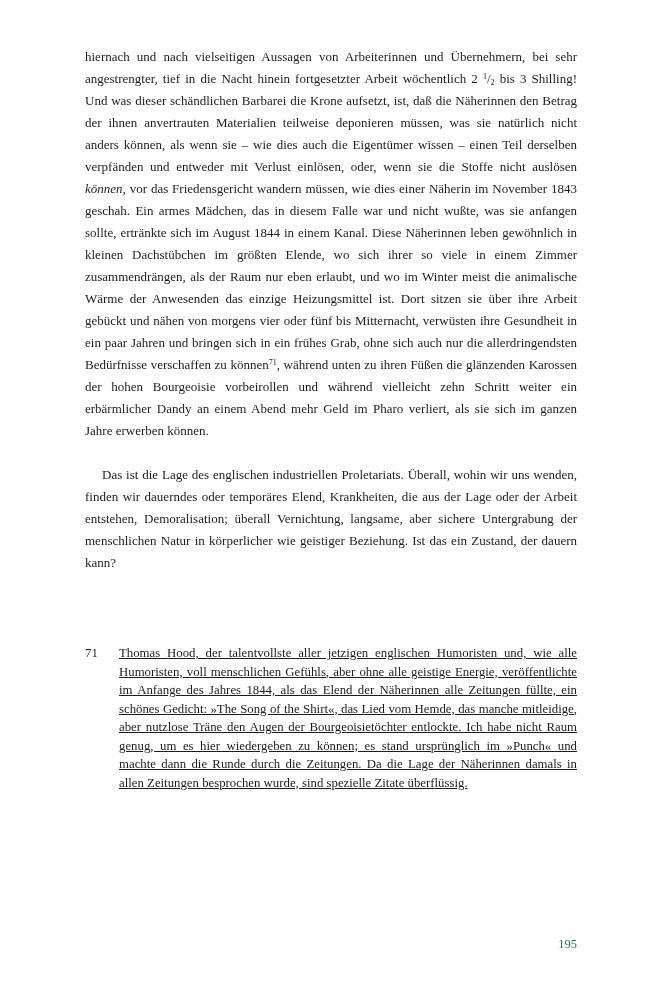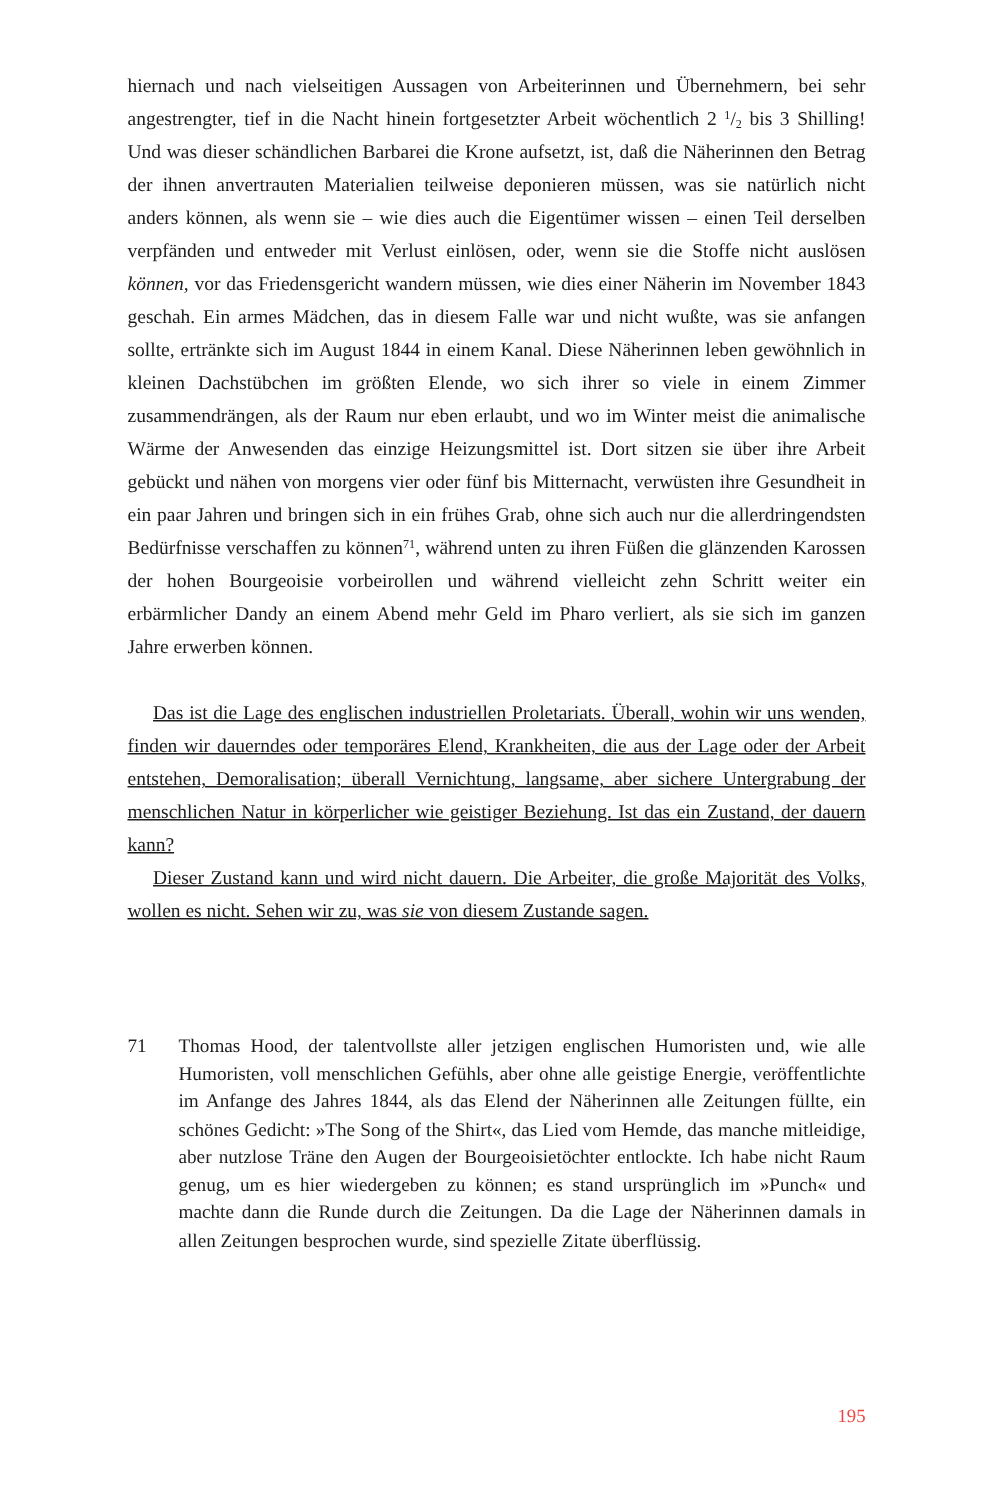--- a/index.html
+++ b/index.html
@@ -19,21 +19,21 @@
     font-family: "Liberation Serif", "DejaVu Serif", serif;
     color: #1c1c1c;
   }
   .body-text { width: 492px; }
   .para {
     margin: 0;
     font-size: 13px;
     line-height: 22px;
     text-align: justify;
   }
-  .para.indent { text-indent: 17px; text-decoration: underline; }
+  .para.indent { text-indent: 17px; }
   .para.space-before { margin-top: 22px; }
   em { font-style: italic; }
   sup {
     font-size: 0.62em;
     line-height: 0;
     vertical-align: baseline;
     position: relative;
     top: -0.55em;
   }
   sub {
@@ -50,37 +50,37 @@
     line-height: 18.5px;
   }
   .footnote { display: flex; }
   .footnote-number {
     width: 34px;
     flex-shrink: 0;
   }
   .footnote-text {
     flex: 1;
     text-align: justify;
+    text-decoration: underline;
   }
   .page-number {
     position: absolute;
     right: 83px;
     bottom: 38px;
     font-size: 12.5px;
-    color: #ef4444;
+    color: #15803d;
   }
 </style>
 </head>
 <body>
 
 <div class="book-page">
   <div class="body-text">
       <p class="para"><span>hiernach und nach vielseitigen Aussagen von Arbeiterinnen und Übernehmern, bei sehr angestrengter, tief in die Nacht hinein fortgesetzter Arbeit wöchentlich 2 </span><sup>1</sup><span>/</span><sub>2</sub><span> bis 3 Shilling! Und was dieser schändlichen Barbarei die Krone aufsetzt, ist, daß die Näherinnen den Betrag der ihnen anvertrauten Materialien teilweise deponieren müssen, was sie natürlich nicht anders können, als wenn sie – wie dies auch die Eigentümer wissen – einen Teil derselben verpfänden und entweder mit Verlust einlösen, oder, wenn sie die Stoffe nicht auslösen </span><em>können,</em><span> vor das Friedensgericht wandern müssen, wie dies einer Näherin im November 1843 geschah. Ein armes Mädchen, das in diesem Falle war und nicht wußte, was sie anfangen sollte, ertränkte sich im August 1844 in einem Kanal. Diese Näherinnen leben gewöhnlich in kleinen Dachstübchen im größten Elende, wo sich ihrer so viele in einem Zimmer zusammendrängen, als der Raum nur eben erlaubt, und wo im Winter meist die animalische Wärme der Anwesenden das einzige Heizungsmittel ist. Dort sitzen sie über ihre Arbeit gebückt und nähen von morgens vier oder fünf bis Mitternacht, verwüsten ihre Gesundheit in ein paar Jahren und bringen sich in ein frühes Grab, ohne sich auch nur die allerdringendsten Bedürfnisse verschaffen zu können</span><sup>71</sup><span>, während unten zu ihren Füßen die glänzenden Karossen der hohen Bourgeoisie vorbeirollen und während vielleicht zehn Schritt weiter ein erbärmlicher Dandy an einem Abend mehr Geld im Pharo verliert, als sie sich im ganzen Jahre erwerben können.</span></p>
       <p class="para indent space-before"><span>Das ist die Lage des englischen industriellen Proletariats. Überall, wohin wir uns wenden, finden wir dauerndes oder temporäres Elend, Krankheiten, die aus der Lage oder der Arbeit entstehen, Demoralisation; überall Vernichtung, langsame, aber sichere Untergrabung der menschlichen Natur in körperlicher wie geistiger Beziehung. Ist das ein Zustand, der dauern kann?</span></p>
-      <p class="para indent"><span>Dieser Zustand kann und wird nicht dauern. Die Arbeiter, die große Majorität des Volks, wollen es nicht. Sehen wir zu, was </span><em>sie</em><span> von diesem Zustande sagen.</span></p>
     </div>
   <div class="footnotes">
       <div class="footnote">
         <div class="footnote-number">71</div>
         <div class="footnote-text"><span>Thomas Hood, der talentvollste aller jetzigen englischen Humoristen und, wie alle Humoristen, voll menschlichen Gefühls, aber ohne alle geistige Energie, veröffentlichte im Anfange des Jahres 1844, als das Elend der Näherinnen alle Zeitungen füllte, ein schönes Gedicht: »The Song of the Shirt«, das Lied vom Hemde, das manche mitleidige, aber nutzlose Träne den Augen der Bourgeoisietöchter entlockte. Ich habe nicht Raum genug, um es hier wiedergeben zu können; es stand ursprünglich im »Punch« und machte dann die Runde durch die Zeitungen. Da die Lage der Näherinnen damals in allen Zeitungen besprochen wurde, sind spezielle Zitate überflüssig.</span></div>
       </div>
     </div>
   <div class="page-number">195</div>
 </div>
 

